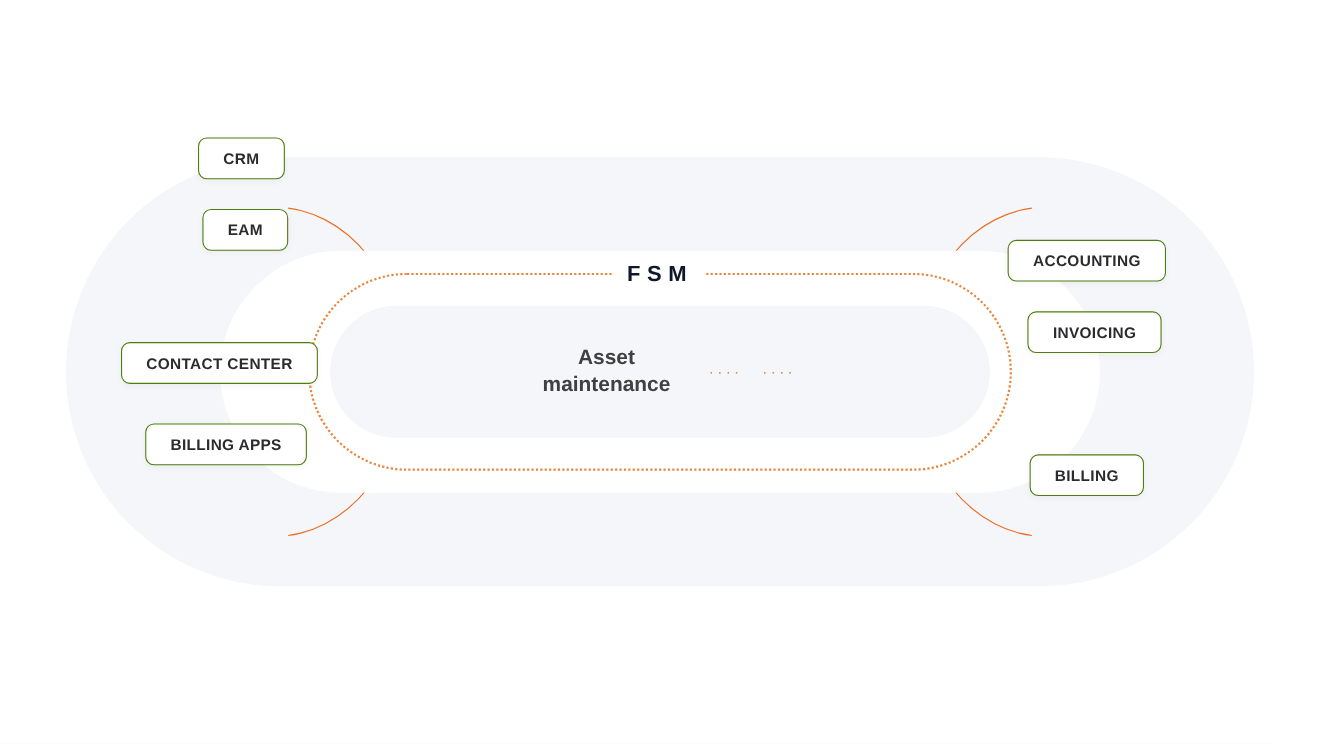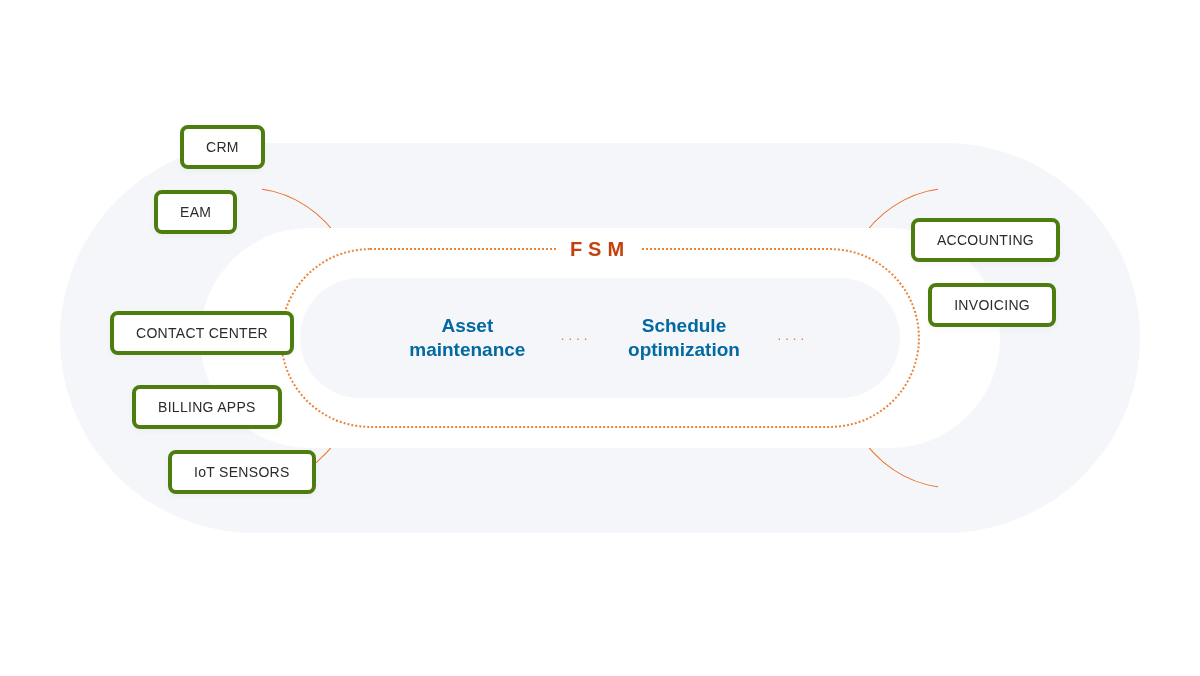--- a/index.html
+++ b/index.html
@@ -39,41 +39,41 @@
     border: 2px dotted #e8853b;
     border-radius: 90px;
   }
   .fsm-label {
     position: absolute;
     top: -12px;
     left: 50%;
     transform: translateX(-50%);
     background: #ffffff;
     padding: 0 12px;
-    color: #c2410c;
+    color: #0f172a;
     font-weight: 700;
     font-size: 20px;
     letter-spacing: 6px;
   }
   .core-pill {
     position: absolute;
     top: 50%;
     left: 50%;
     transform: translate(-50%, -50%);
     width: 600px;
     height: 120px;
     background: #f5f6fa;
     border-radius: 60px;
     display: flex;
     align-items: center;
     justify-content: center;
     gap: 18px;
   }
   .core-item {
-    color: #0369a1;
+    color: #404040;
     font-size: 19px;
     font-weight: 600;
     text-align: center;
     line-height: 1.25;
     width: 150px;
   }
   .dots {
     color: #e8853b;
     letter-spacing: 3px;
     font-size: 14px;
@@ -96,34 +96,34 @@
     border: 1px solid #ec6b1e;
     border-radius: 50%;
     right: 70px;
     top: 50%;
     transform: translateY(-50%);
     clip-path: inset(0 55% 0 0);
   }
   .pill-box {
     position: absolute;
     background: #ffffff;
-    border: 4px solid #4d7c0f;
+    border: 1px solid #4d7c0f;
     border-radius: 8px;
     padding: 10px 22px;
     font-size: 14px;
-    font-weight: 400;
+    font-weight: 700;
     color: #2b2b2e;
     box-shadow: 0 2px 6px rgba(0,0,0,0.04);
     white-space: nowrap;
     text-align: left;
     letter-spacing: 0.3px;
   }
   
   .p-crm            { left: 120px; top: -18px; }
-  .p-eam            { left: 94px; top: 47px;  }
+  .p-eam            { left: 124px; top: 47px;  }
   .p-ticketing      { left: 70px;  top: 112px; }
   .p-contact-center { left: 50px;  top: 168px; }
   .p-customer-apps  { left: 72px;  top: 242px; }
   .p-iot-sensors    { left: 108px; top: 307px; }
   
   .p-accounting     { right: 80px; top: 75px;  }
   .p-invoicing      { right: 84px; top: 140px; }
   .p-inventory      { right: 50px; top: 205px; }
   .p-billing        { right: 100px;top: 270px; }
 </style>
@@ -135,27 +135,26 @@
   <div class="left-arc"></div>
   <div class="right-arc"></div>
 
   <div class="mid-pill">
     <div class="dotted-pill">
       <div class="fsm-label">FSM</div>
     </div>
     <div class="core-pill">
       <div class="core-item">Asset<br>maintenance</div>
       <div class="dots">····</div>
-      <div class="core-item">Schedule<br>optimization</div>
       <div class="dots">····</div>
     </div>
   </div>
 
   <div class="pill-box p-crm">CRM</div>
   <div class="pill-box p-eam">EAM</div>
   <div class="pill-box p-contact-center">CONTACT CENTER</div>
   <div class="pill-box p-customer-apps">BILLING APPS</div>
-  <div class="pill-box p-iot-sensors">IoT SENSORS</div>
 
   <div class="pill-box p-invoicing">INVOICING</div>
   <div class="pill-box p-accounting">ACCOUNTING</div>
+  <div class="pill-box p-billing">BILLING</div>
 
 </div>
 
 </body></html>

